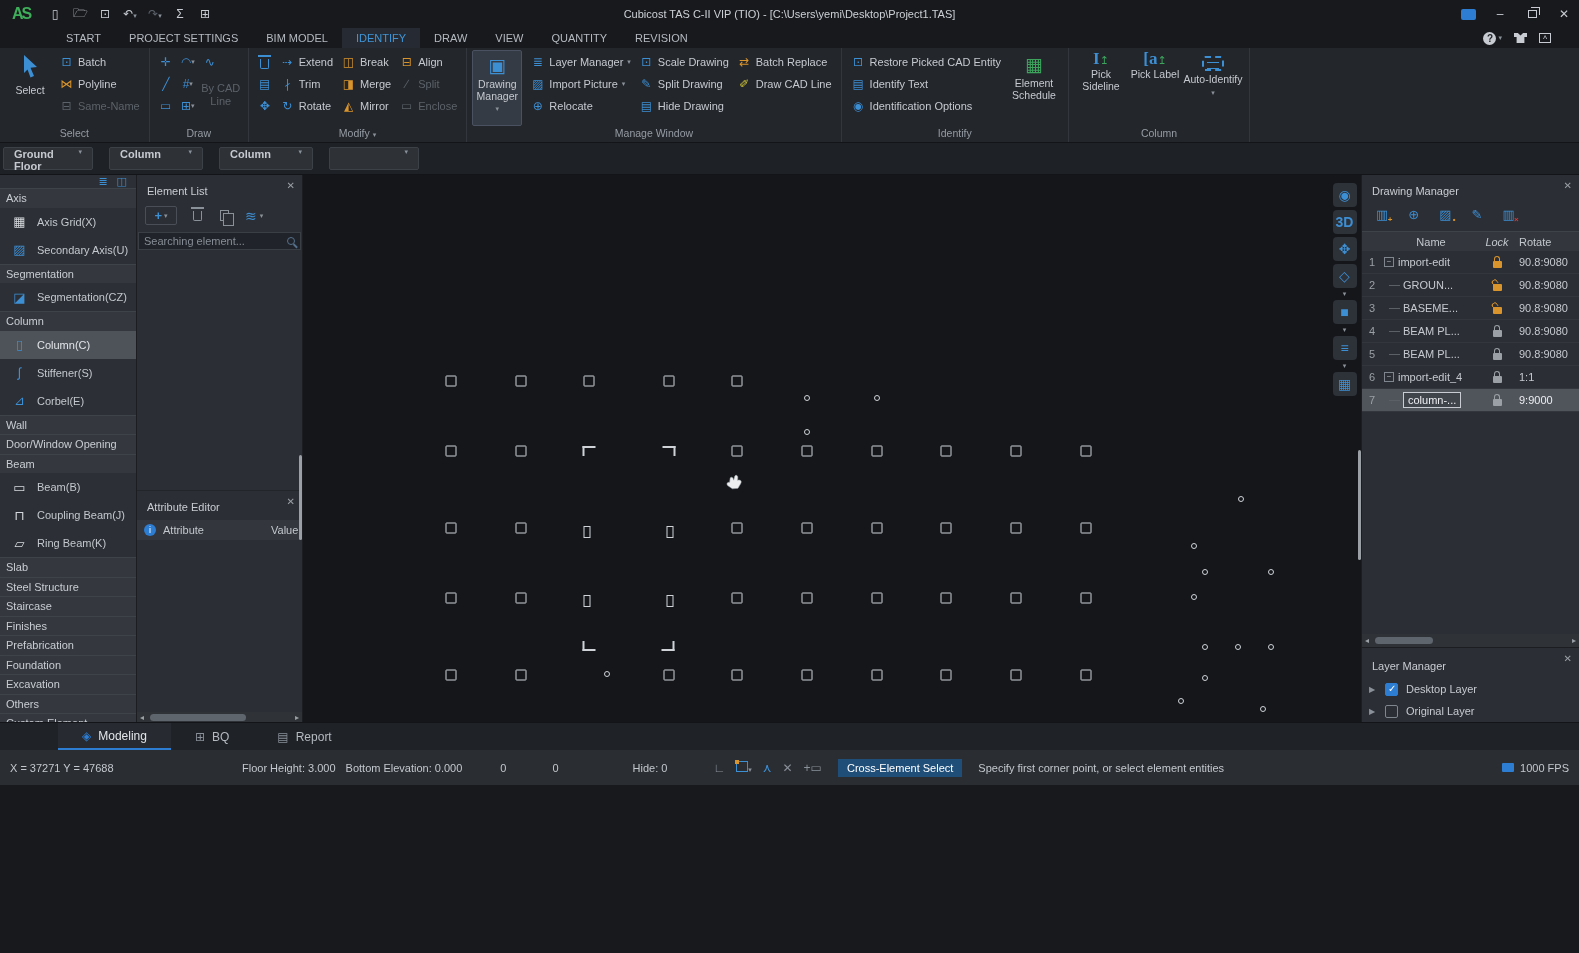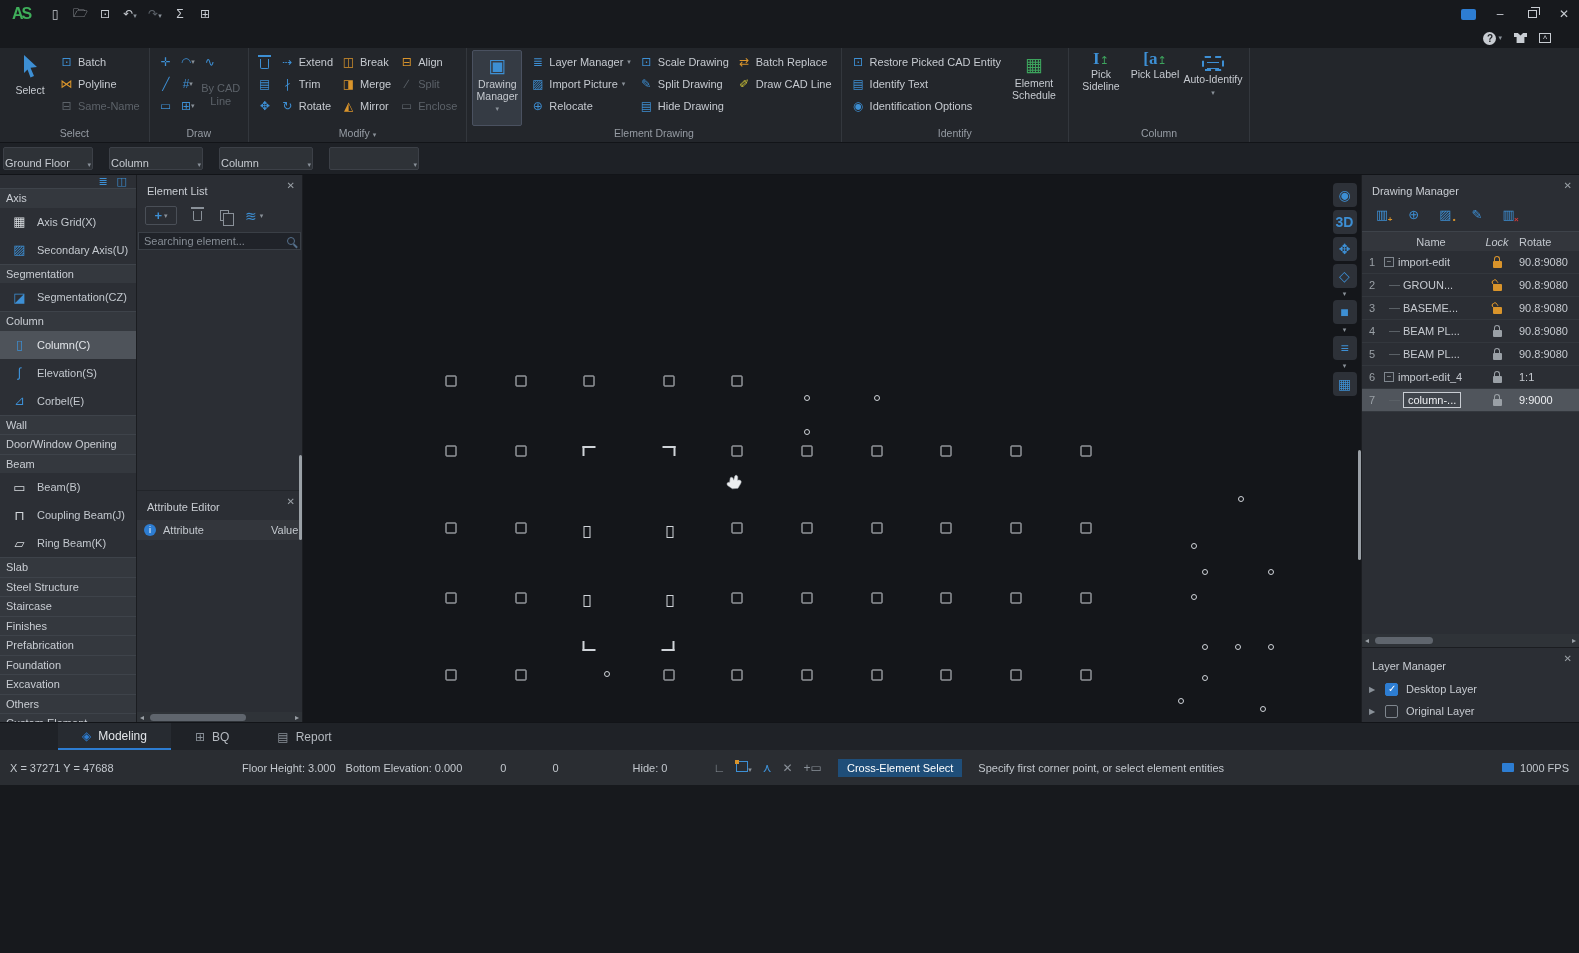--- a/index.html
+++ b/index.html
@@ -51,21 +51,21 @@
   .psl-i { font-family:"Liberation Serif","DejaVu Serif",serif; font-size:17px; color:#3d8fd4; font-weight:bold; }
   .garr { color:#3da35d; font-size:11px; }
   .autoid { width:22px; height:15px; border:2px dashed #3d8fd4; border-radius:3px; margin-top:3px; position:relative; }
   .autoid::after { content:""; position:absolute; left:3px; right:3px; top:4px; border-top:1.5px solid #3d8fd4; border-bottom:1.5px solid #3d8fd4; height:5px; }
   .trash { width:9px; height:10px; border:1.5px solid #3d8fd4; border-top:none; border-radius:0 0 2px 2px; position:relative; display:inline-block; margin-top:3px; }
   .trash::before { content:""; position:absolute; top:-4px; left:-3px; right:-3px; height:2px; background:#3d8fd4; }
   .trash.g { border-color:#8a9199; } .trash.g::before { background:#8a9199; }
 
   
   .toolrow { height:32px; background:#1e2126; display:flex; align-items:center; gap:16px; padding-left:3px; border-bottom:1px solid #121418; flex:none; }
-  .dd { width:90px; height:23px; background:#2e3237; border:1px solid #3c4047; border-radius:2px; display:flex; align-items:flex-end; font-size:11px; color:#c6cad0; padding:0 1px; }
+  .dd { width:90px; height:23px; background:#2e3237; border:1px solid #3c4047; border-radius:2px; display:flex; align-items:flex-start; font-size:11px; color:#c6cad0; padding:0 10px;font-weight:bold; }
   .dd .crt { margin-left:auto; }
   .dd.wide { width:94px; }
 
   
   .main { flex:1; display:flex; min-height:0; }
 
   .sidebar { width:137px; background:#2c2f35; border-right:1px solid #1b1d21; font-size:11px; display:flex; flex-direction:column; }
   .sb-top { height:19px; display:flex; justify-content:flex-end; gap:9px; padding-right:9px; align-items:center; color:#3d8fd4; font-size:11px; }
   .sb-header { height:19.5px; background:#34383e; border-top:1px solid #3e434a; color:#c9cdd3; display:flex; align-items:center; padding-left:6px; }
   .sb-item { height:28px; display:flex; align-items:center; gap:9px; padding-left:11px; color:#c3c8ce; }
@@ -164,33 +164,44 @@
     <div class="logo">AS</div>
     <div class="qicons">
       <span class="qic">▯</span>
       <span class="qic">🗁︎</span>
       <span class="qic">⊡</span>
       <span class="qic">↶<span class="crt">▾</span></span>
       <span class="qic dis">↷<span class="crt">▾</span></span>
       <span class="qic">Σ</span>
       <span class="qic">⊞</span>
     </div>
+    <div class="wtitle">Cubicost TAS C-II  VIP (TIO) - [C:\Users\yemi\Desktop\Project1.TAS]</div>
     <div class="wbtns">
       <span class="wbtn">
           <span class="bubble"></span>
         </span>
       <span class="wbtn">–</span>
       <span class="wbtn">
           <span class="restoreic"></span>
         </span>
       <span class="wbtn">✕</span>
     </div>
   </div>
 
   <div class="tabrow">
+    <div style="display:flex" id="ribbon-tabs">
+        <div class="tab">START</div>
+        <div class="tab">PROJECT SETTINGS</div>
+        <div class="tab">BIM MODEL</div>
+        <div class="tab active">IDENTIFY</div>
+        <div class="tab">DRAW</div>
+        <div class="tab">VIEW</div>
+        <div class="tab">QUANTITY</div>
+        <div class="tab">REVISION</div>
+      </div>
     <div class="tabrow-right">
       <span style="display:flex;align-items:center;gap:2px">
           <span class="qm">?</span>
           <span class="crt">▾</span>
         </span>
       <span class="shirt"></span>
       <span class="collap">˄</span>
     </div>
   </div>
 
@@ -338,21 +349,21 @@
           <div class="rbtn">
               <span class="ric orange">⇄</span>
               <span>Batch Replace</span>
             </div>
           <div class="rbtn">
               <span class="ric yellow">✐</span>
               <span>Draw CAD Line</span>
             </div>
         </div>
       </div>
-      <div class="rlabel">Element Drawing</div>
+      <div class="rlabel">Manage Window</div>
     </div>
 
     <div class="rgroup">
       <div class="rbody">
         <div class="rcol">
           <div class="rbtn">
               <span class="ric blue">⊡</span>
               <span>Restore Picked CAD Entity</span>
             </div>
           <div class="rbtn">
@@ -435,21 +446,21 @@
             <span class="sic" style="color: rgb(61, 143, 212);">◪</span>
             <span>Segmentation(CZ)</span>
           </div>
           <div class="sb-header">Column</div>
           <div class="sb-item selected">
             <span class="sic" style="color: rgb(61, 143, 212);">▯</span>
             <span>Column(C)</span>
           </div>
           <div class="sb-item">
             <span class="sic" style="color: rgb(61, 143, 212);">∫</span>
-            <span>Elevation(S)</span>
+            <span>Stiffener(S)</span>
           </div>
           <div class="sb-item">
             <span class="sic" style="color: rgb(61, 143, 212);">⊿</span>
             <span>Corbel(E)</span>
           </div>
           <div class="sb-header">Wall</div>
           <div class="sb-header">Door/Window Opening</div>
           <div class="sb-header">Beam</div>
           <div class="sb-item">
             <span class="sic" style="color: rgb(214, 218, 222);">▭</span>

